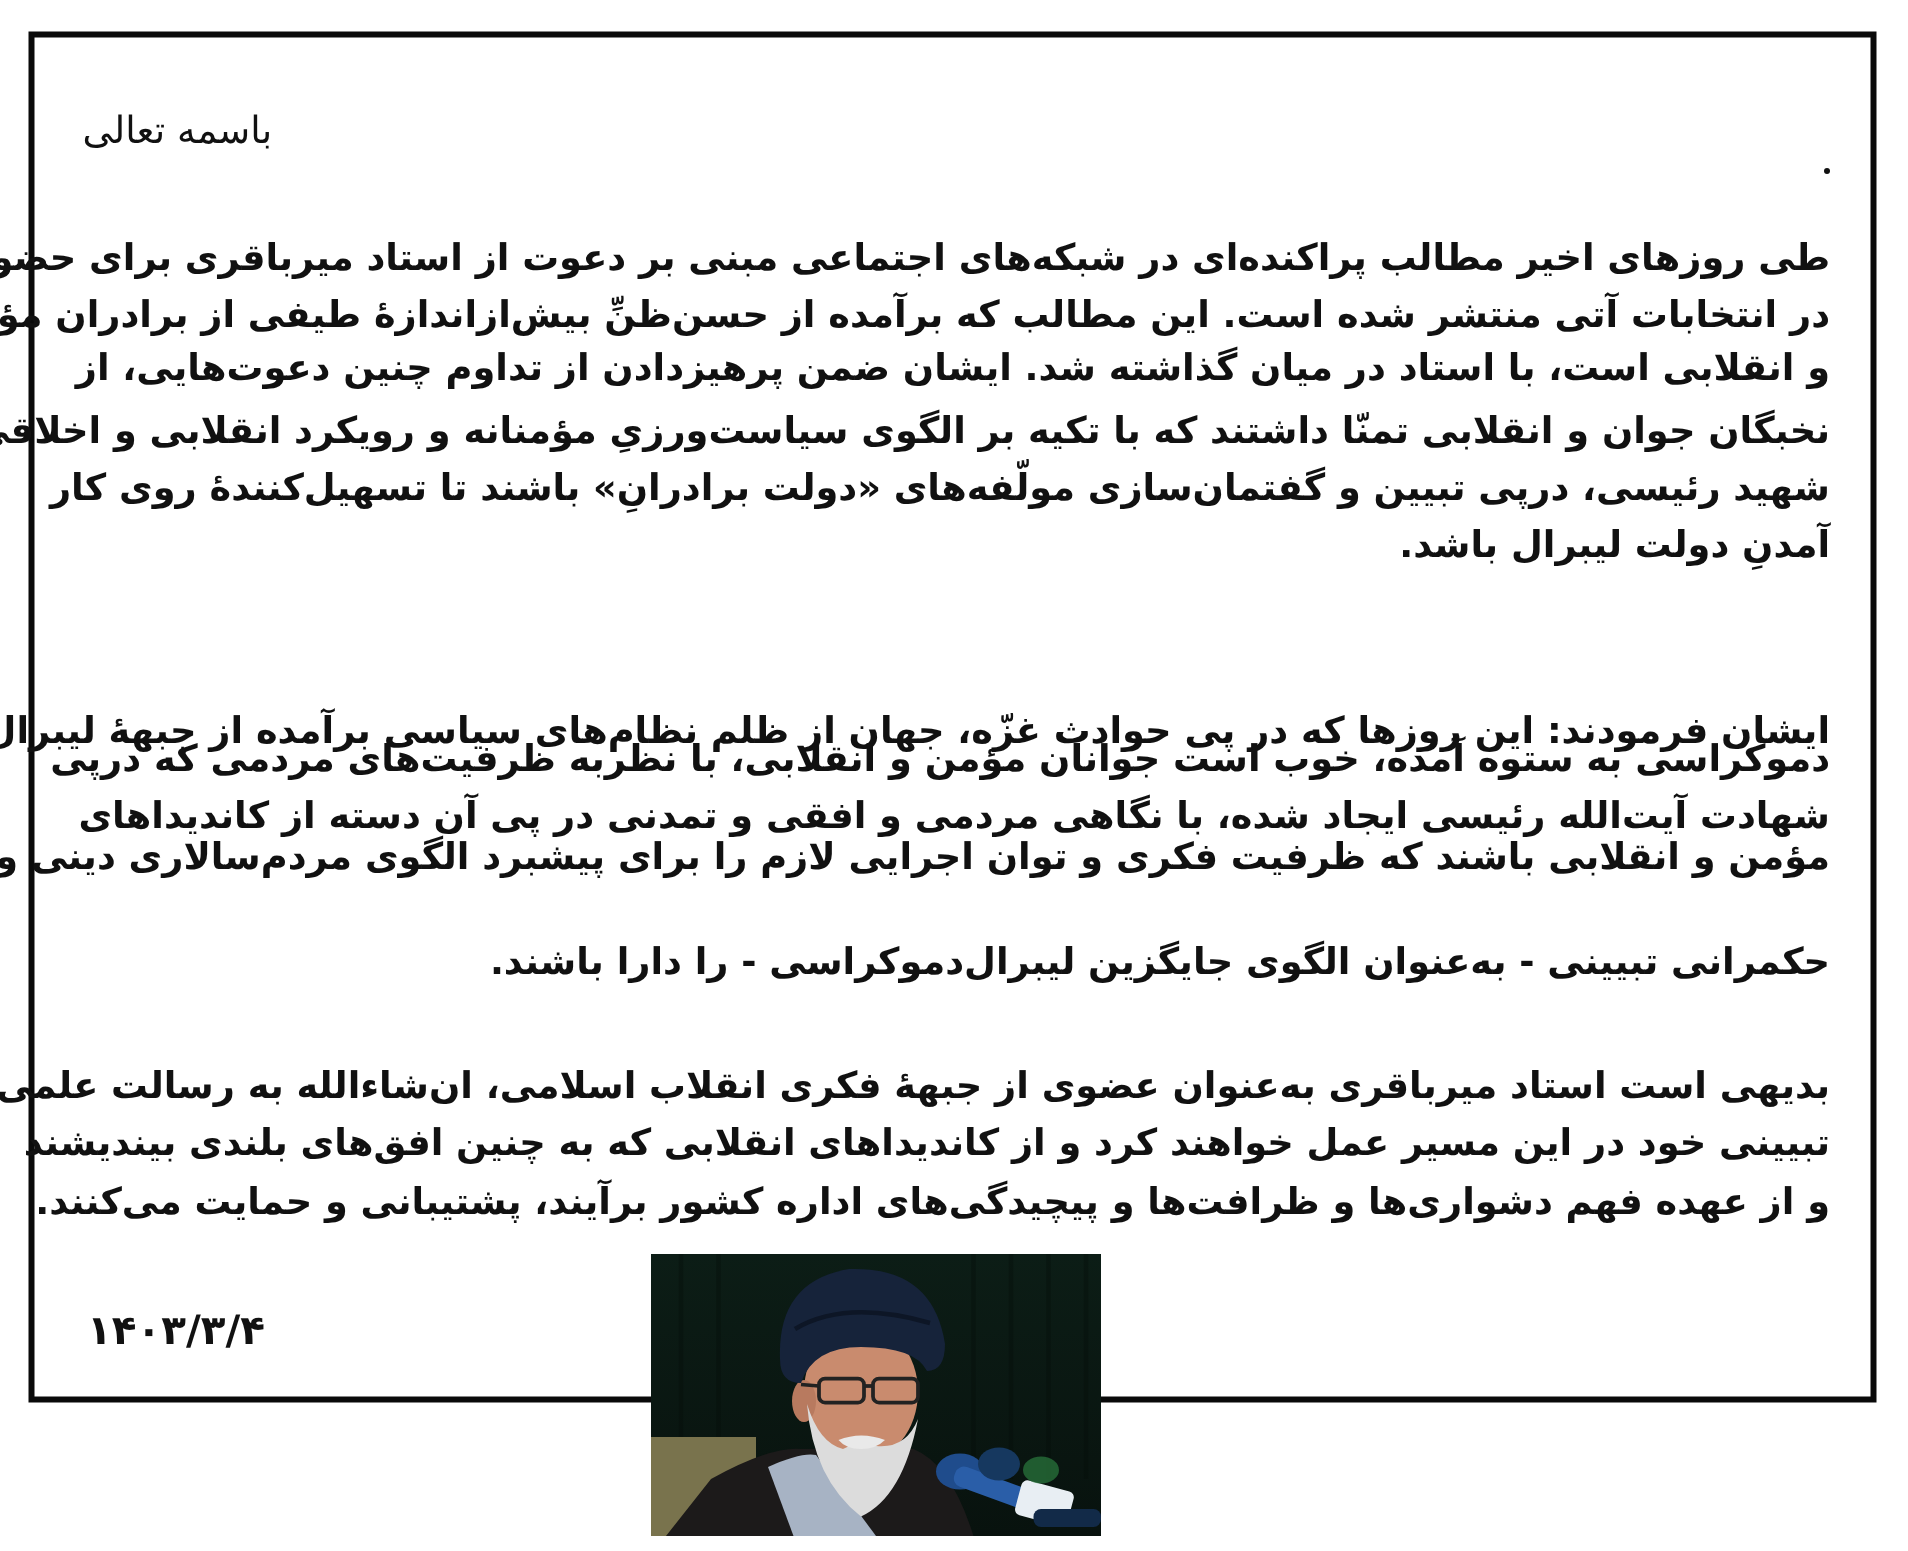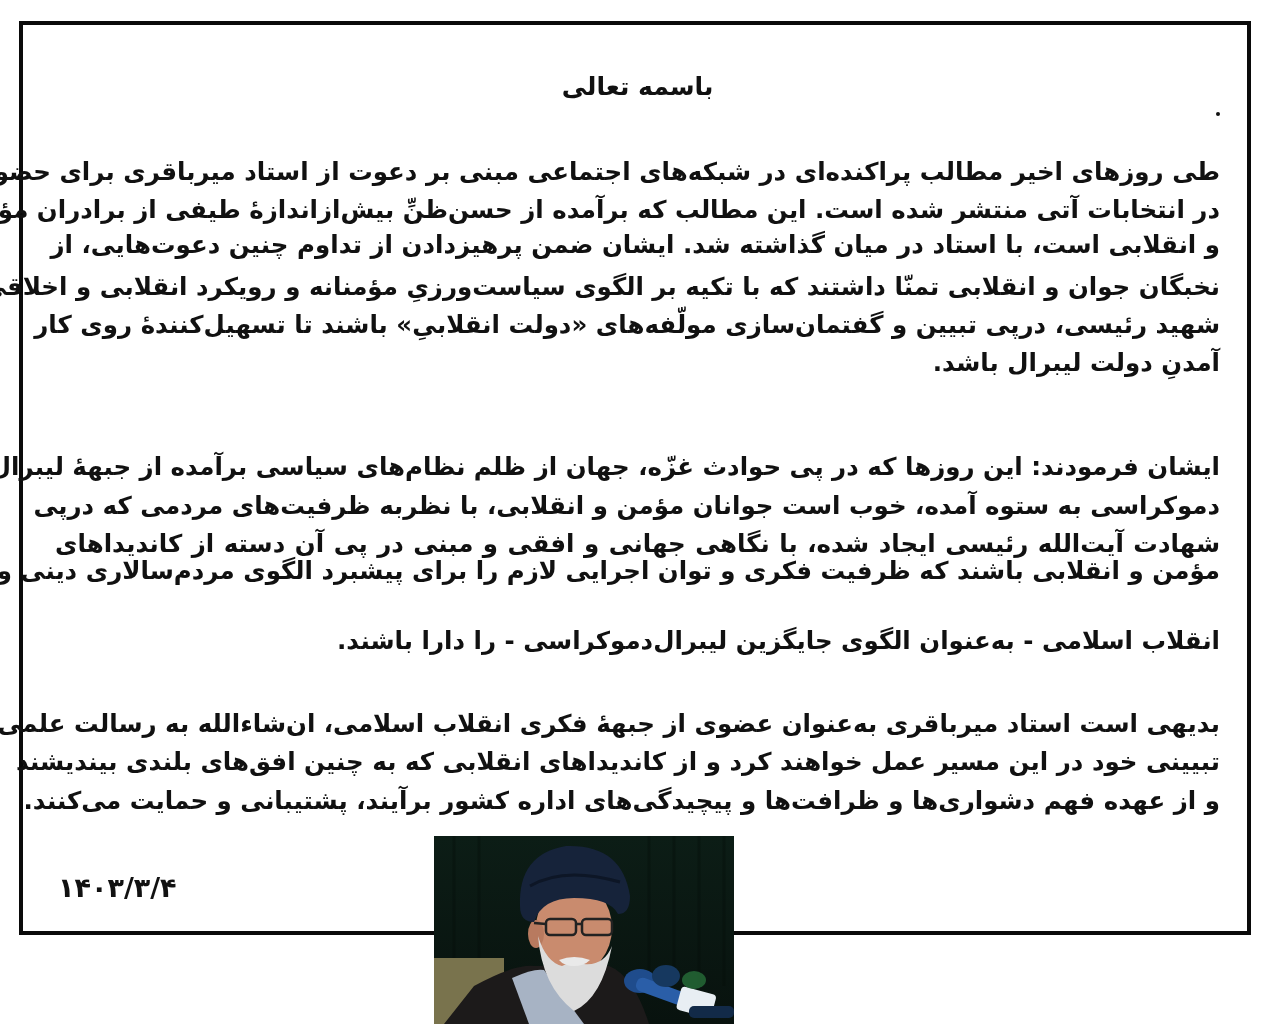--- a/index.html
+++ b/index.html
@@ -8,22 +8,22 @@
     font-family: "DejaVu Sans", sans-serif; color: #111111;
   }
   .frame {
     position: absolute; left: 19px; top: 21px; width: 1224px; height: 906px;
     border: 4px solid #0a0a0a; background: #ffffff;
   }
   .doc {
     position: absolute; left: 55px; top: 0; width: 1165px; direction: rtl;
   }
   .title {
-    position: absolute; top: 70px; left: 0; right: 0; text-align: center;
-    font-weight: bold; font-size: 25px; line-height: 34px;
+    position: absolute; top: 70px; left: 0; right: 0; text-align: left;
+    font-weight: normal; font-size: 25px; line-height: 34px;
   }
   .dot {
     position: absolute; top: 112px; right: 0; width: 4px; height: 4px; background: #111; border-radius: 50%;
   }
   .line {
     position: absolute; right: 0; left: 0; font-weight: bold; font-size: 24.5px; line-height: 38px;
     white-space: nowrap; text-align: justify; text-align-last: justify; direction: rtl;
   }
   .line.last { text-align-last: right; }
   .date {
@@ -41,28 +41,28 @@
 <div class="frame"></div>
 
 <div class="doc">
   <div class="title">باسمه تعالی</div>
   <div class="dot"></div>
 
   <div class="line" style="top:153px">طی روزهای اخیر مطالب پراکنده‌ای در شبکه‌های اجتماعی مبنی بر دعوت از استاد میرباقری برای حضور</div>
   <div class="line" style="top:191px">در انتخابات آتی منتشر شده است. این مطالب که برآمده از حسن‌ظنِّ بیش‌ازاندازۀ طیفی از برادران مؤمن</div>
   <div class="line" style="top:226px">و انقلابی است، با استاد در میان گذاشته شد. ایشان ضمن پرهیزدادن از تداوم چنین دعوت‌هایی، از</div>
   <div class="line" style="top:268px">نخبگان جوان و انقلابی تمنّا داشتند که با تکیه بر الگوی سیاست‌ورزیِ مؤمنانه و رویکرد انقلابی و اخلاقیِ</div>
-  <div class="line" style="top:306px">شهید رئیسی، درپی تبیین و گفتمان‌سازی مولّفه‌های «دولت انقلابیِ» باشند تا تسهیل‌کنندۀ روی کار</div>
+  <div class="line" style="top:306px">شهید رئیسی، درپی تبیین و گفتمان‌سازی مولّفه‌های «دولت برادرانِ» باشند تا تسهیل‌کنندۀ روی کار</div>
   <div class="line last" style="top:344px">آمدنِ دولت لیبرال باشد.</div>
 
-  <div class="line" style="top:448px">ایشان فرمودند: این روزها که در پی حوادث غزّه، جهان از ظلم نظام‌های سیاسی برآمده از جبهۀ لیبرال</div>
+  <div class="line" style="top:468px">ایشان فرمودند: این روزها که در پی حوادث غزّه، جهان از ظلم نظام‌های سیاسی برآمده از جبهۀ لیبرال</div>
   <div class="line" style="top:487px">دموکراسی به ستوه آمده، خوب است جوانان مؤمن و انقلابی، با نظربه ظرفیت‌های مردمی که درپی</div>
-  <div class="line" style="top:525px">شهادت آیت‌الله رئیسی ایجاد شده، با نگاهی جهانی و افقی و مبنی در پی آن دسته از کاندیداهای</div>
+  <div class="line" style="top:525px">شهادت آیت‌الله رئیسی ایجاد شده، با نگاهی مردمی و افقی و تمدنی در پی آن دسته از کاندیداهای</div>
   <div class="line" style="top:552px">مؤمن و انقلابی باشند که ظرفیت فکری و توان اجرایی لازم را برای پیشبرد الگوی مردم‌سالاری دینی و</div>
-  <div class="line last" style="top:622px">انقلاب اسلامی - به‌عنوان الگوی جایگزین لیبرال‌دموکراسی - را دارا باشند.</div>
+  <div class="line last" style="top:622px">حکمرانی تبیینی - به‌عنوان الگوی جایگزین لیبرال‌دموکراسی - را دارا باشند.</div>
 
   <div class="line" style="top:705px">بدیهی است استاد میرباقری به‌عنوان عضوی از جبهۀ فکری انقلاب اسلامی، ان‌شاءالله به رسالت علمی و</div>
   <div class="line" style="top:743px">تبیینی خود در این مسیر عمل خواهند کرد و از کاندیداهای انقلابی که به چنین افق‌های بلندی بیندیشند</div>
   <div class="line last" style="top:782px">و از عهده فهم دشواری‌ها و ظرافت‌ها و پیچیدگی‌های اداره کشور برآیند، پشتیبانی و حمایت می‌کنند.</div>
 </div>
 
 <div class="date">۱۴۰۳/۳/۴</div>
 
 <div class="photo">
   <svg width="300" height="188" viewBox="0 0 300 188">

